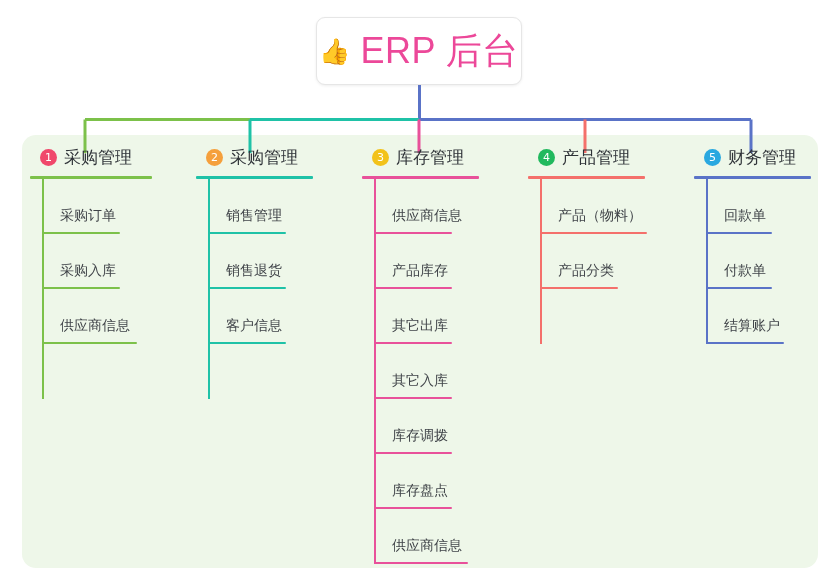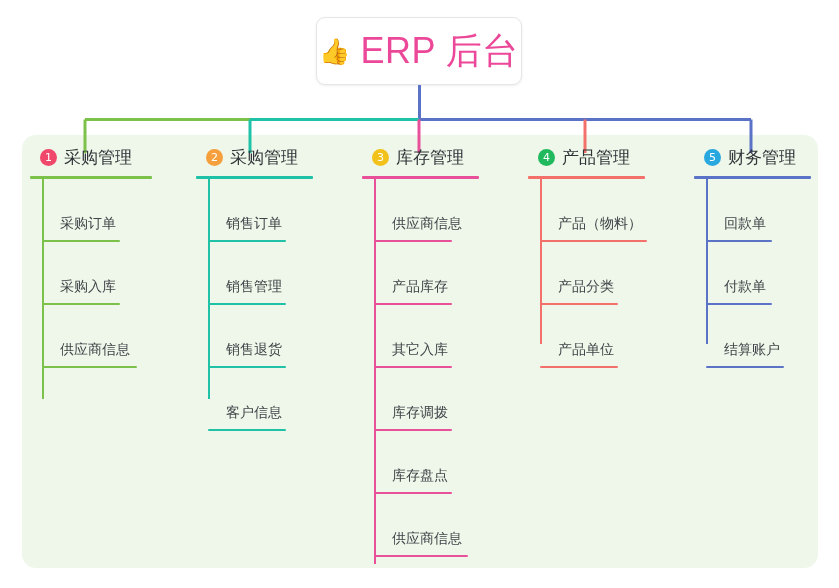--- a/index.html
+++ b/index.html
@@ -114,21 +114,21 @@
     margin-top: 0;
   }
   .spine {
     position: absolute;
     left: 12px;
     top: 0;
     width: 2px;
   }
   .leaf {
     position: relative;
-    height: 63px;
+    height: 55px;
   }
   .leaf-label {
     position: absolute;
     left: 30px;
     bottom: 9px;
     font-size: 14px;
     color: #404449;
     white-space: nowrap;
   }
   .leaf-rule {
@@ -190,24 +190,20 @@
       </div>
       <div class="column" style="left: 196px;">
         <div class="col-head">
           <span class="badge" style="background: rgb(245, 160, 60);">2</span>
           <span class="col-title">采购管理</span>
         </div>
         <div class="head-rule" style="background: rgb(31, 194, 167); width: 117px;"></div>
         <div class="leaves">
           <div class="spine" style="background: rgb(31, 194, 167); height: 220px;"></div>
           <div class="leaf">
-            <span class="leaf-label">销售订单</span>
-            <div class="leaf-rule" style="background: rgb(31, 194, 167); width: 78px;"></div>
-          </div>
-          <div class="leaf">
             <span class="leaf-label">销售管理</span>
             <div class="leaf-rule" style="background: rgb(31, 194, 167); width: 78px;"></div>
           </div>
           <div class="leaf">
             <span class="leaf-label">销售退货</span>
             <div class="leaf-rule" style="background: rgb(31, 194, 167); width: 78px;"></div>
           </div>
           <div class="leaf">
             <span class="leaf-label">客户信息</span>
             <div class="leaf-rule" style="background: rgb(31, 194, 167); width: 78px;"></div>
@@ -224,20 +220,24 @@
           <div class="spine" style="background: rgb(232, 81, 154); height: 385px;"></div>
           <div class="leaf">
             <span class="leaf-label">供应商信息</span>
             <div class="leaf-rule" style="background: rgb(232, 81, 154); width: 78px;"></div>
           </div>
           <div class="leaf">
             <span class="leaf-label">产品库存</span>
             <div class="leaf-rule" style="background: rgb(232, 81, 154); width: 78px;"></div>
           </div>
           <div class="leaf">
+            <span class="leaf-label">其它出库</span>
+            <div class="leaf-rule" style="background: rgb(232, 81, 154); width: 78px;"></div>
+          </div>
+          <div class="leaf">
             <span class="leaf-label">其它入库</span>
             <div class="leaf-rule" style="background: rgb(232, 81, 154); width: 78px;"></div>
           </div>
           <div class="leaf">
             <span class="leaf-label">库存调拨</span>
             <div class="leaf-rule" style="background: rgb(232, 81, 154); width: 78px;"></div>
           </div>
           <div class="leaf">
             <span class="leaf-label">库存盘点</span>
             <div class="leaf-rule" style="background: rgb(232, 81, 154); width: 78px;"></div>
@@ -257,24 +257,20 @@
         <div class="leaves">
           <div class="spine" style="background: rgb(244, 112, 107); height: 165px;"></div>
           <div class="leaf">
             <span class="leaf-label">产品（物料）</span>
             <div class="leaf-rule" style="background: rgb(244, 112, 107); width: 107px;"></div>
           </div>
           <div class="leaf">
             <span class="leaf-label">产品分类</span>
             <div class="leaf-rule" style="background: rgb(244, 112, 107); width: 78px;"></div>
           </div>
-          <div class="leaf">
-            <span class="leaf-label">产品单位</span>
-            <div class="leaf-rule" style="background: rgb(244, 112, 107); width: 78px;"></div>
-          </div>
         </div>
       </div>
       <div class="column" style="left: 694px;">
         <div class="col-head">
           <span class="badge" style="background: rgb(41, 168, 224);">5</span>
           <span class="col-title">财务管理</span>
         </div>
         <div class="head-rule" style="background: rgb(90, 115, 199); width: 117px;"></div>
         <div class="leaves">
           <div class="spine" style="background: rgb(90, 115, 199); height: 165px;"></div>

